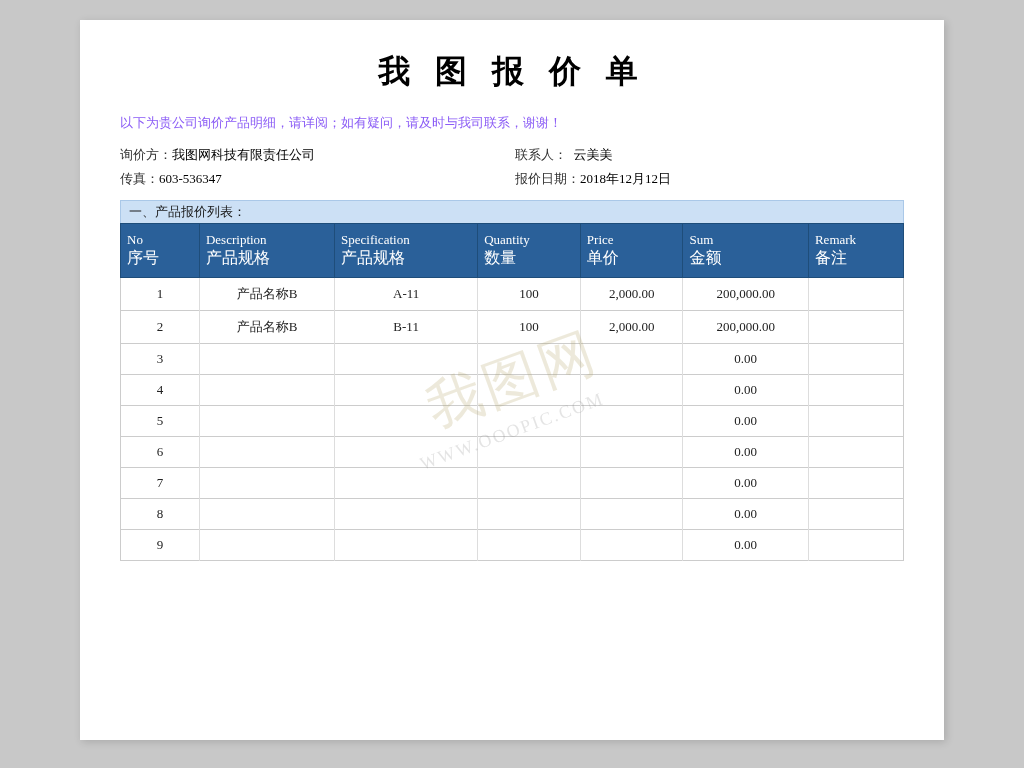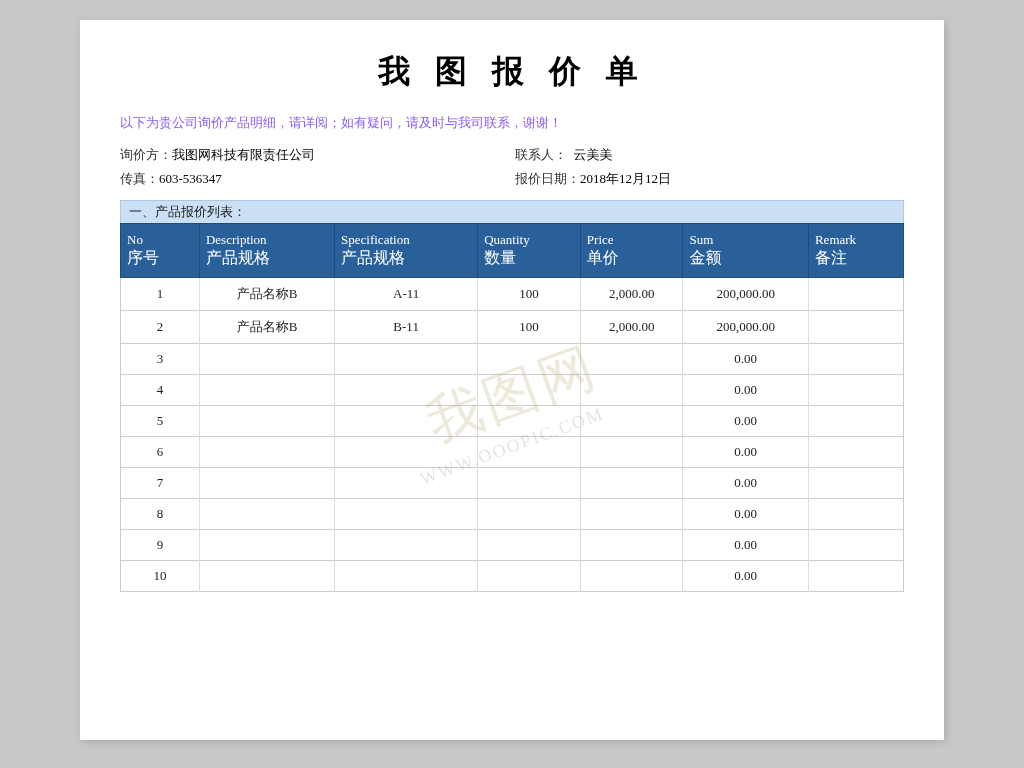--- a/index.html
+++ b/index.html
@@ -267,25 +267,16 @@
           </tr>
           <tr>
             <td>9</td>
             <td></td>
             <td></td>
             <td></td>
             <td></td>
             <td>0.00</td>
             <td></td>
           </tr>
-          <tr>
-            <td>10</td>
-            <td></td>
-            <td></td>
-            <td></td>
-            <td></td>
-            <td>0.00</td>
-            <td></td>
-          </tr>
         </tbody>
     </table>
   </div>
 </div>
 
 </body></html>

